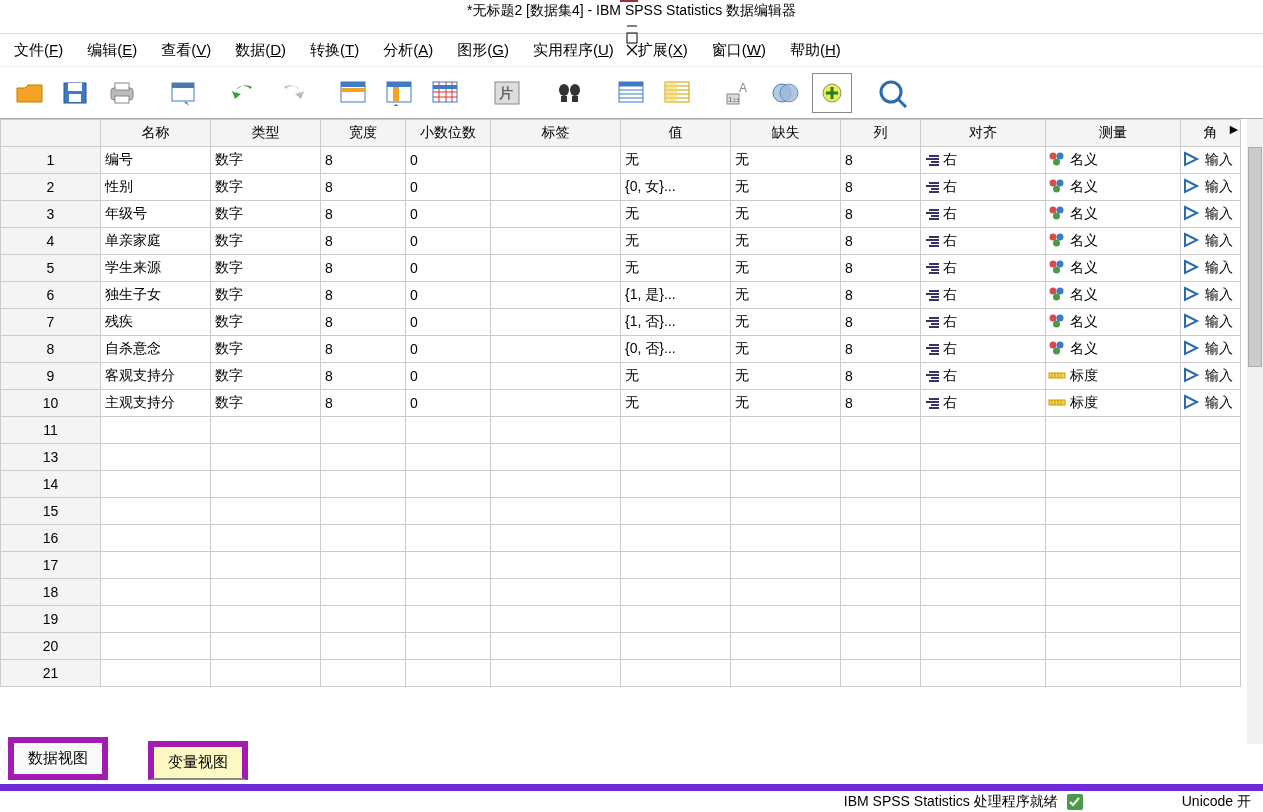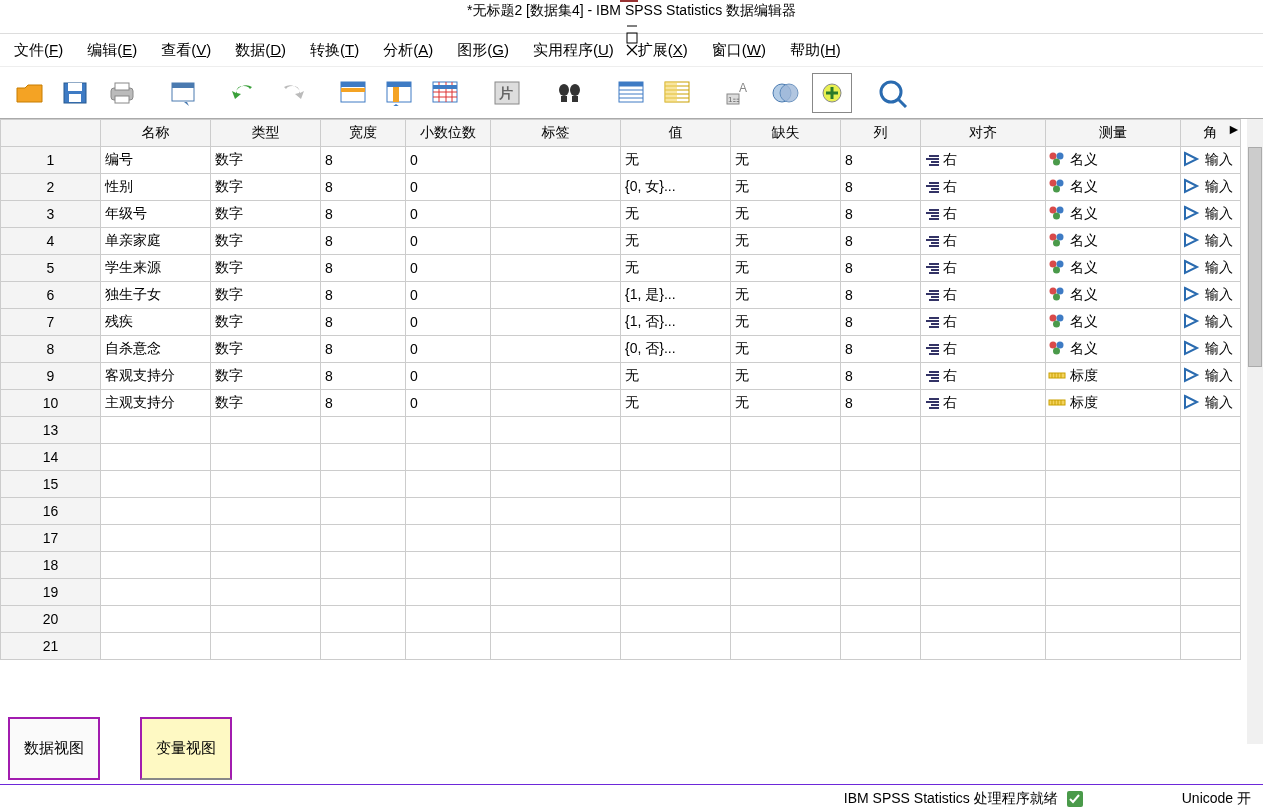--- a/index.html
+++ b/index.html
@@ -35,23 +35,23 @@
 .icon-cell { padding-left: 2px !important; }
 .icon-cell .ci { display: inline-block; vertical-align: middle; margin-right: 4px; }
 .align-icon { width: 16px; height: 12px; display: inline-block; }
 .align-icon span { display: block; height: 2px; background: #336; margin: 1px 0; }
 .align-icon .r1 { margin-left: 40%; } .align-icon .r2 { margin-left: 20%; } .align-icon .r3 { margin-left: 50%; }
 .nominal-icon svg, .scale-icon svg, .role-icon svg { width: 18px; height: 16px; }
 .hscroll-track { height: 18px; background: #f0f0f0; border-top: 1px solid #ccc; position: relative; display: flex; align-items: center; }
 .hscroll-thumb { position: absolute; left: 120px; width: 1030px; height: 14px; background: #ccc; border: 1px solid #aaa; }
 .hscroll-arrow { width: 18px; height: 18px; display: flex; align-items: center; justify-content: center; cursor: pointer; }
 .tabs-row { height: 40px; display: flex; align-items: flex-end; padding: 0 8px 4px 8px; gap: 4px; }
-.view-tab { padding: 20px 14px; border: 2px solid #a21caf; background: #fafafa; cursor: pointer; font-size: 15px; }
+.view-tab { padding: 6px 14px; border: 6px solid #a21caf; background: #fafafa; cursor: pointer; font-size: 15px; }
 .view-tab.active { background: #fef9c3; border-bottom: 2px solid #888; font-weight: 500; margin-left: 36px; }
-.statusbar { height: 28px; display: flex; align-items: center; padding: 0 12px; font-size: 14px; border-top: 1px solid #6d28d9; }
+.statusbar { height: 28px; display: flex; align-items: center; padding: 0 12px; font-size: 14px; border-top: 7px solid #6d28d9; }
 .statusbar .spacer { flex: 1; }
 .status-icon { width: 18px; height: 18px; margin: 0 8px; }
 .vscroll { position: absolute; right: 0; top: 0; width: 16px; height: 100%; background: #f0f0f0; }
 .vscroll-thumb { position: absolute; top: 28px; left: 1px; width: 14px; height: 220px; background: #ccc; border: 1px solid #aaa; }
 .grid-scroll { flex: 1; overflow: hidden; position: relative; }
 </style>
 </head>
 <body>
 
 <div class="titlebar">
@@ -420,20 +420,34 @@
             <td class="col-missing">无</td>
             <td class="col-columns">8</td>
             <td class="col-align icon-cell"><span class="ci align-icon"><span class="r1"></span><span class="r2"></span><span class="r3"></span><span class="r1"></span></span>右</td>
             <td class="col-measure icon-cell"><span class="ci scale-icon"><svg viewBox="0 0 18 16">
                   <rect x="1" y="6" width="16" height="5" fill="#f4d35e" stroke="#c9a000"></rect>
                   <path d="M4 6v5M7 6v5M10 6v5M13 6v5" stroke="#c9a000"></path>
                 </svg></span>标度</td>
             <td class="col-role icon-cell"><span class="ci role-icon"><svg viewBox="0 0 18 16">
                   <path d="M2 2l12 6-12 6z" fill="none" stroke="#2a6bb0" stroke-width="2"></path>
                 </svg></span>输入</td>
+          </tr>
+          <tr>
+            <td class="rownum">11</td>
+            <td class="col-name"></td>
+            <td class="col-type"></td>
+            <td class="col-width"></td>
+            <td class="col-decimal"></td>
+            <td class="col-label"></td>
+            <td class="col-value"></td>
+            <td class="col-missing"></td>
+            <td class="col-columns"></td>
+            <td class="col-align"></td>
+            <td class="col-measure"></td>
+            <td class="col-role"></td>
           </tr>
           <tr>
             <td class="rownum">13</td>
             <td class="col-name"></td>
             <td class="col-type"></td>
             <td class="col-width"></td>
             <td class="col-decimal"></td>
             <td class="col-label"></td>
             <td class="col-value"></td>
             <td class="col-missing"></td>

